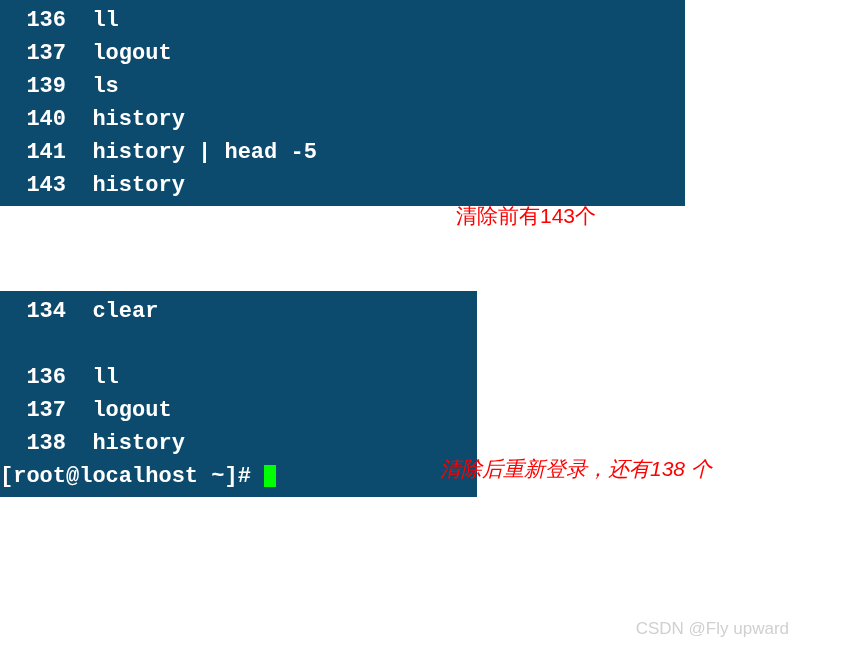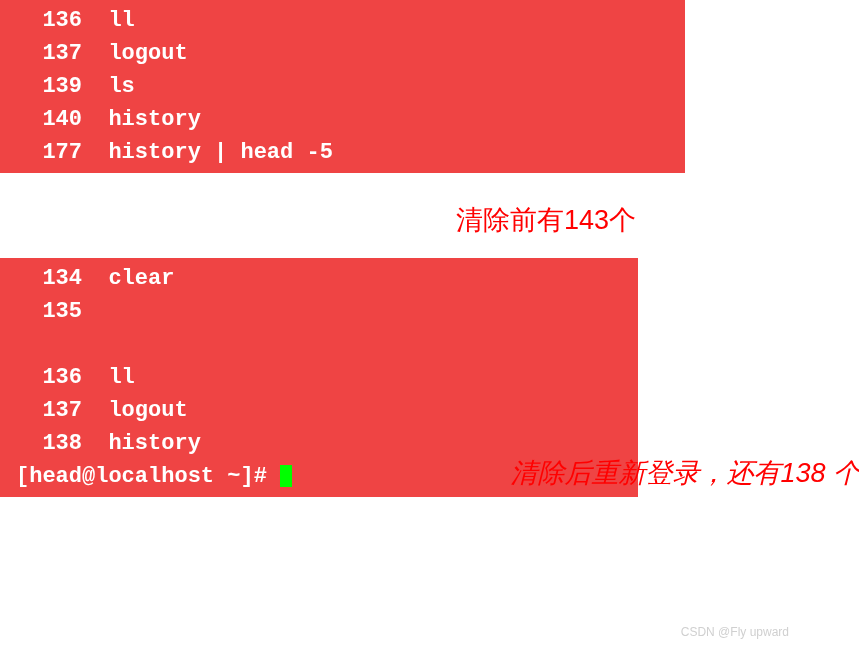--- a/index.html
+++ b/index.html
@@ -9,67 +9,66 @@
     }
     body {
       background: #ffffff;
       font-family: 'Courier New', monospace;
       width: 859px;
       height: 647px;
       position: relative;
       overflow: hidden;
     }
     .terminal {
-      background: #ef4444;
+      background: #0c4a6e;
       color: #ffffff;
       font-size: 22px;
       font-weight: bold;
       line-height: 1.5;
-      padding: 4px 16px;
+      padding: 4px 0;
       font-family: 'Courier New', monospace;
     }
     .terminal1 {
       width: 685px;
       margin-left: 0;
       position: relative;
     }
     .terminal2 {
-      width: 638px;
+      width: 477px;
       margin-top: 85px;
       position: relative;
     }
     .hist-line {
       white-space: pre;
       padding-left: 0;
     }
     .annotation {
       position: absolute;
       color: #ff0000;
       font-family: sans-serif;
-      font-size: 27px;
+      font-size: 21px;
       font-weight: normal;
-      text-align: right;
     }
     .anno1 {
       top: 202px;
       left: 456px;
     }
     .anno2 {
       top: 455px;
       left: 440px;
       width: 420px;
       font-style: italic;
     }
     .watermark {
       position: absolute;
       bottom: 8px;
       right: 70px;
       color: #d0d0d0;
       font-family: sans-serif;
-      font-size: 12px;
+      font-size: 17px;
     }
     .prompt-line {
       white-space: pre;
     }
     .cursor {
       display: inline-block;
       width: 12px;
       height: 22px;
       background: #00ff00;
       vertical-align: text-bottom;
@@ -80,30 +79,30 @@
     }
   </style>
 </head>
 <body>
 
 <div class="terminal terminal1">
   <div class="hist-line"><span textcontent="136">  136</span>  <span>ll</span></div>
   <div class="hist-line"><span>  137</span>  <span>logout</span></div>
   <div class="hist-line"><span>  139</span>  <span>ls</span></div>
   <div class="hist-line"><span>  140</span>  <span>history</span></div>
-  <div class="hist-line"><span>  177</span>  <span>history | head -5</span></div>
+  <div class="hist-line"><span>  141</span>  <span>history | head -5</span></div>
+  <div class="hist-line"><span>  143</span>  <span>history</span></div>
 </div>
 
 <div class="annotation anno1">清除前有143个</div>
 
 <div class="terminal terminal2">
   <div class="hist-line"><span>  134</span>  <span>clear</span></div>
-  <div class="hist-line"><span>  135</span>  <span></span></div>
   <div class="blank-line"></div>
   <div class="hist-line"><span>  136</span>  <span>ll</span></div>
   <div class="hist-line"><span>  137</span>  <span>logout</span></div>
   <div class="hist-line"><span>  138</span>  <span>history</span></div>
-  <div class="prompt-line"><span>[head@localhost ~]# </span><span class="cursor"></span></div>
+  <div class="prompt-line"><span>[root@localhost ~]# </span><span class="cursor"></span></div>
 </div>
 
 <div class="annotation anno2">清除后重新登录，还有138 个</div>
 
 <div class="watermark">CSDN @Fly upward</div>
 
 </body></html>

